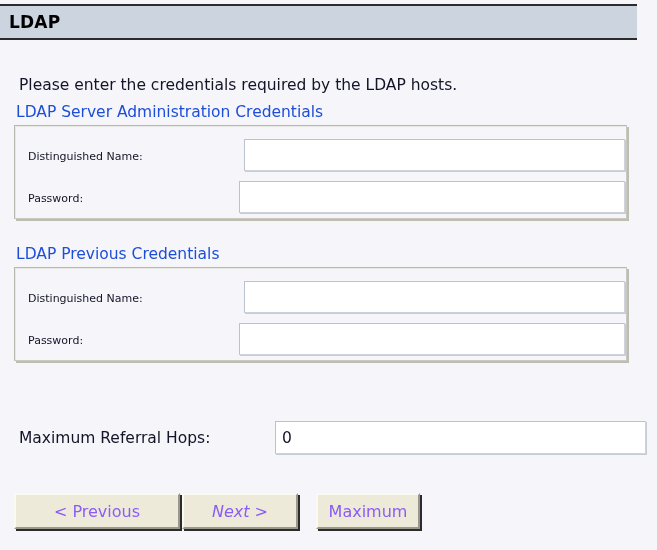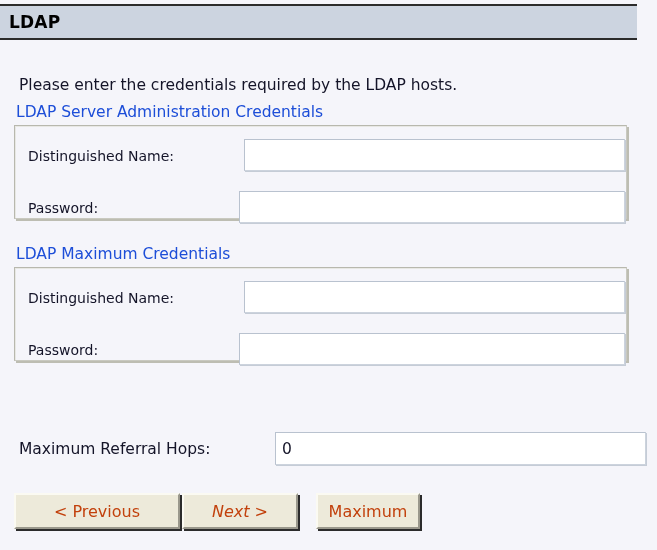--- a/index.html
+++ b/index.html
@@ -91,28 +91,28 @@
   .groupbox.g1 { top: 83px;  height: 94px; }
   .groupbox.g2 { top: 225px; height: 94px; }
 
   .field-row {
     position: absolute;
     left: 0;
     width: 100%;
     height: 33px;
   }
   .field-row.r1 { top: 13px; }
-  .field-row.r2 { top: 65px; }
+  .field-row.r2 { top: 55px; }
 
   .field-label {
     position: absolute;
     left: 13px;
     top: 50%;
     transform: translateY(-50%);
-    font-size: 14px;
+    font-size: 11px;
     color: #141428;
     white-space: nowrap;
   }
 
   .text-input {
     position: absolute;
     height: 32px;
     background: #ffffff;
     box-sizing: border-box;
     border-top: 1px solid #b9c2cf;
@@ -127,21 +127,21 @@
     outline: none;
     line-height: 30px;
   }
   .text-input.dn   { left: 229px; width: 381px; }
   .text-input.pw   { left: 224px; width: 386px; }
 
   
   .hops-row {
     position: absolute;
     left: 0;
-    top: 390px;
+    top: 379px;
     width: 100%;
     height: 34px;
   }
   .hops-label {
     position: absolute;
     left: 19px;
     top: 50%;
     transform: translateY(-50%);
     font-size: 15.5px;
     color: #141428;
@@ -176,21 +176,21 @@
     width: 100%;
     height: 46px;
   }
   .btn {
     position: absolute;
     top: 0;
     height: 36px;
     background: #edeada;
     font-family: "DejaVu Sans", sans-serif;
     font-size: 16px;
-    color: #c2410c;
+    color: #8b5cf6;
     box-sizing: border-box;
     border-top: 2px solid #fbfaf2;
     border-left: 2px solid #fbfaf2;
     border-right: 2px solid #9a988c;
     border-bottom: 2px solid #9a988c;
     box-shadow: 2px 2px 0 0 #2b2b2b;
     cursor: default;
     display: flex;
     align-items: center;
     justify-content: center;
@@ -223,21 +223,21 @@
         <input class="text-input dn" type="text" value="" style="">
       </div>
 
       <div class="field-row r2">
         <span class="field-label">Password:</span>
         <input class="text-input pw" type="text" value="" style="">
       </div>
 
     </div>
 
-    <div class="group-label g2">LDAP Maximum Credentials</div>
+    <div class="group-label g2">LDAP Previous Credentials</div>
 
     <div class="groupbox g2">
 
       <div class="field-row r1">
         <span class="field-label">Distinguished Name:</span>
         <input class="text-input dn" type="text" value="" style="">
       </div>
 
       <div class="field-row r2">
         <span class="field-label">Password:</span>

